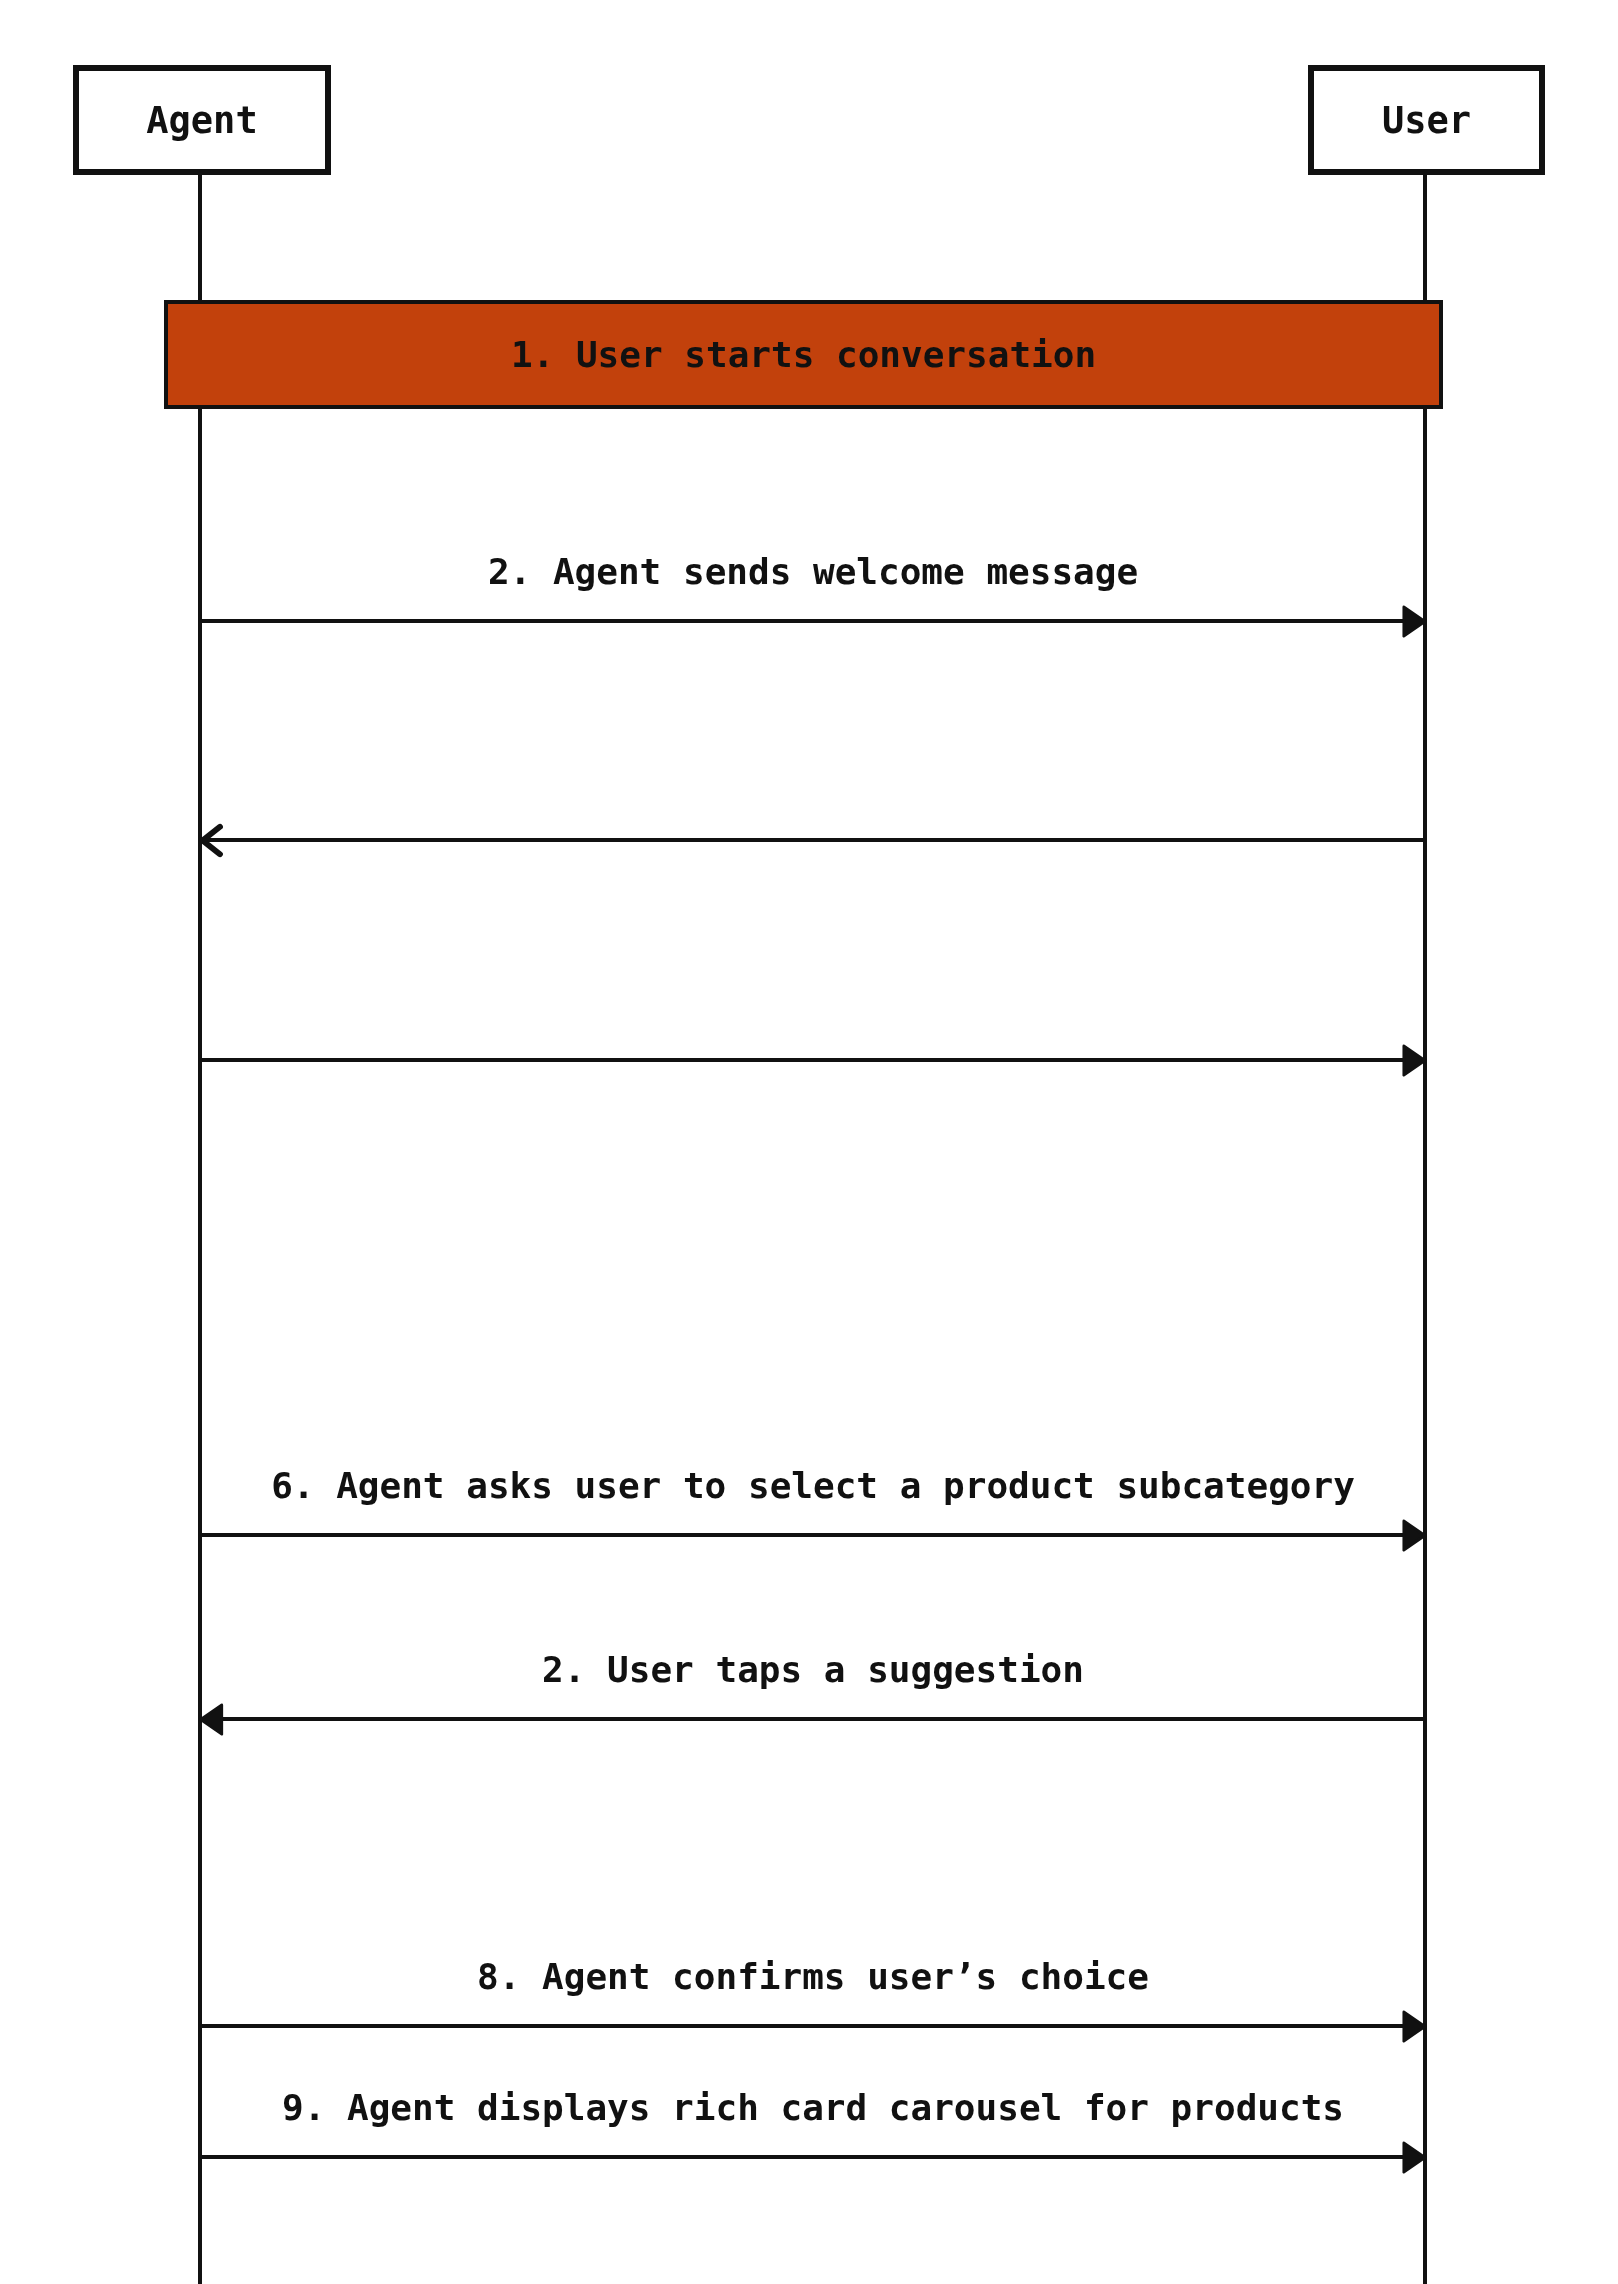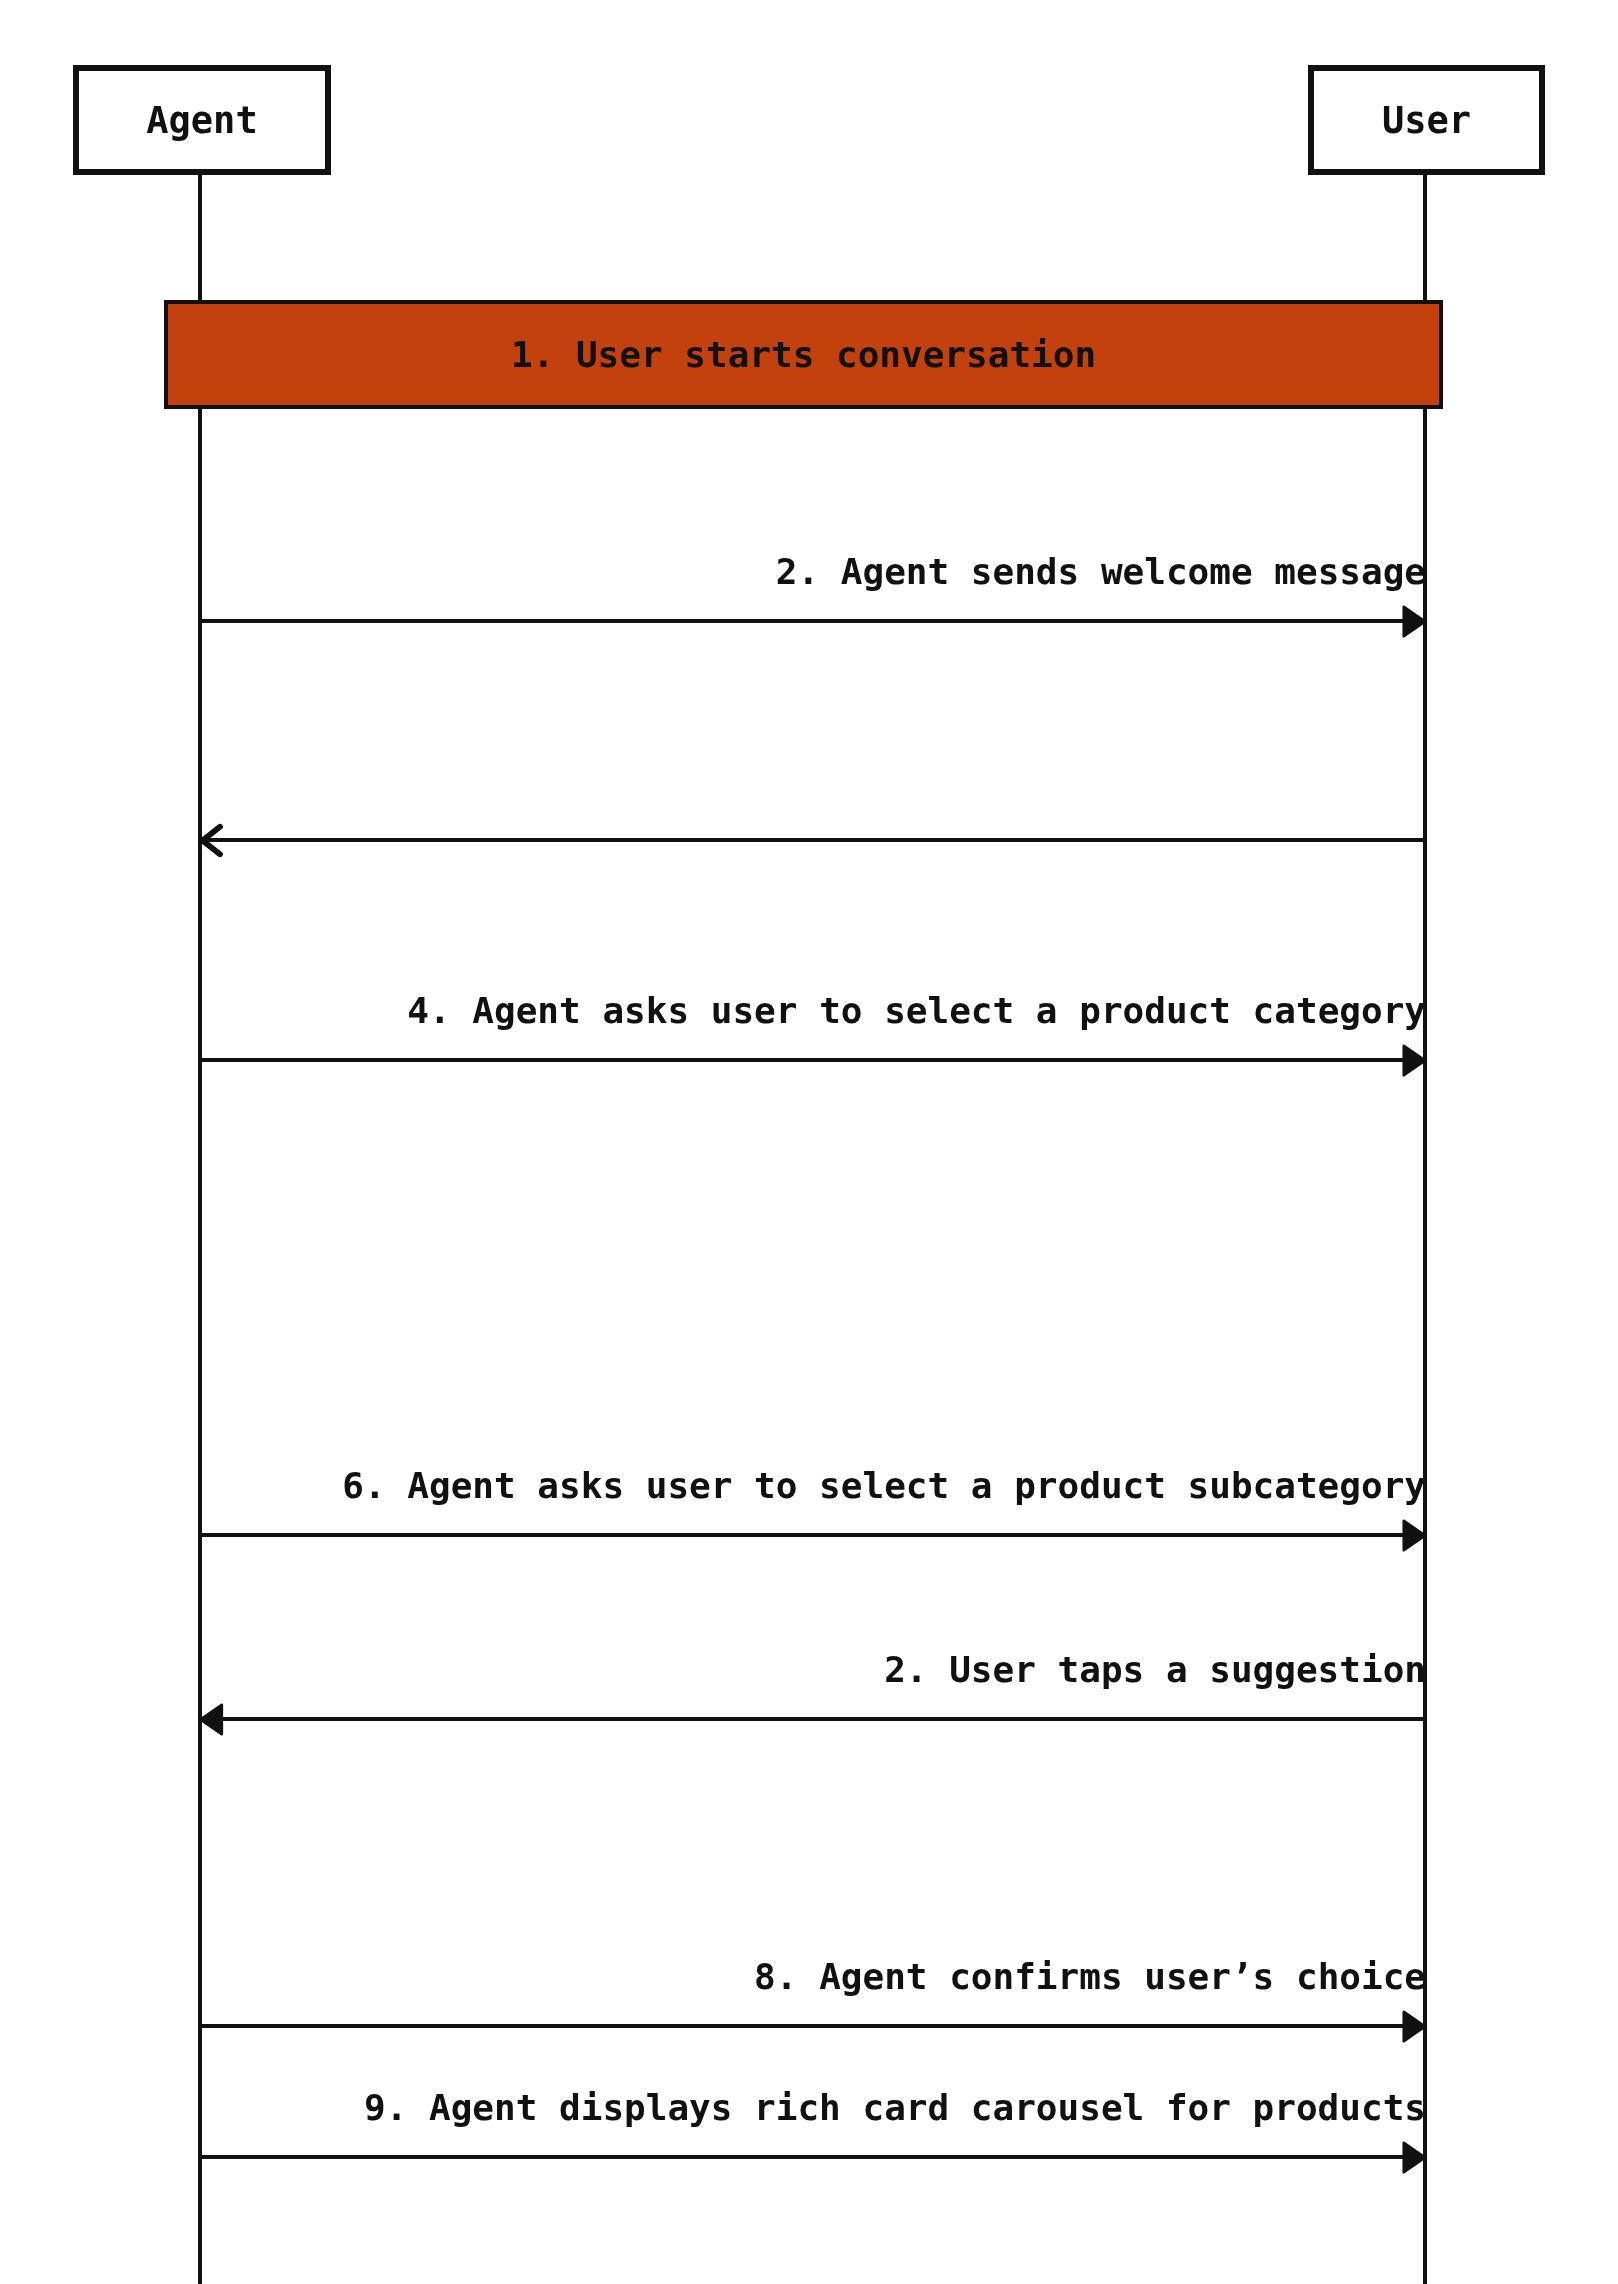--- a/index.html
+++ b/index.html
@@ -75,21 +75,21 @@
     right: 0;
     top: 69px;
     height: 4.1px;
     background: #111111;
   }
   .msg .msg-label {
     position: absolute;
     left: 0;
     right: 0;
     bottom: 30px;
-    text-align: right;
+    text-align: center;
     font-size: 36px;
     font-weight: 600;
     line-height: 46px;
     white-space: pre;
   }
   .msg .head {
     position: absolute;
     top: 54px;
     width: 25.6px;
     height: 35px;
@@ -134,21 +134,20 @@
   </div>
 
   <div class="msg row-m3">
     <div class="msg-line"></div>
     <svg class="head left" viewBox="0 0 56 76">
         <path d="M48,8 L10,38 L48,68" fill="none" stroke="#111111" stroke-width="13" stroke-linecap="round" stroke-linejoin="round"></path>
       </svg>
   </div>
 
   <div class="msg row-m4">
-    <div class="msg-label">4. Agent asks user to select a product category</div>
     <div class="msg-line"></div>
     <svg class="head right" viewBox="0 0 56 76">
         <polygon points="4,6 50,38 4,70" fill="#111111" stroke="#111111" stroke-width="6" stroke-linejoin="round"></polygon>
       </svg>
   </div>
 
 
   <div class="msg row-m6">
     <div class="msg-label">6. Agent asks user to select a product subcategory</div>
     <div class="msg-line"></div>

